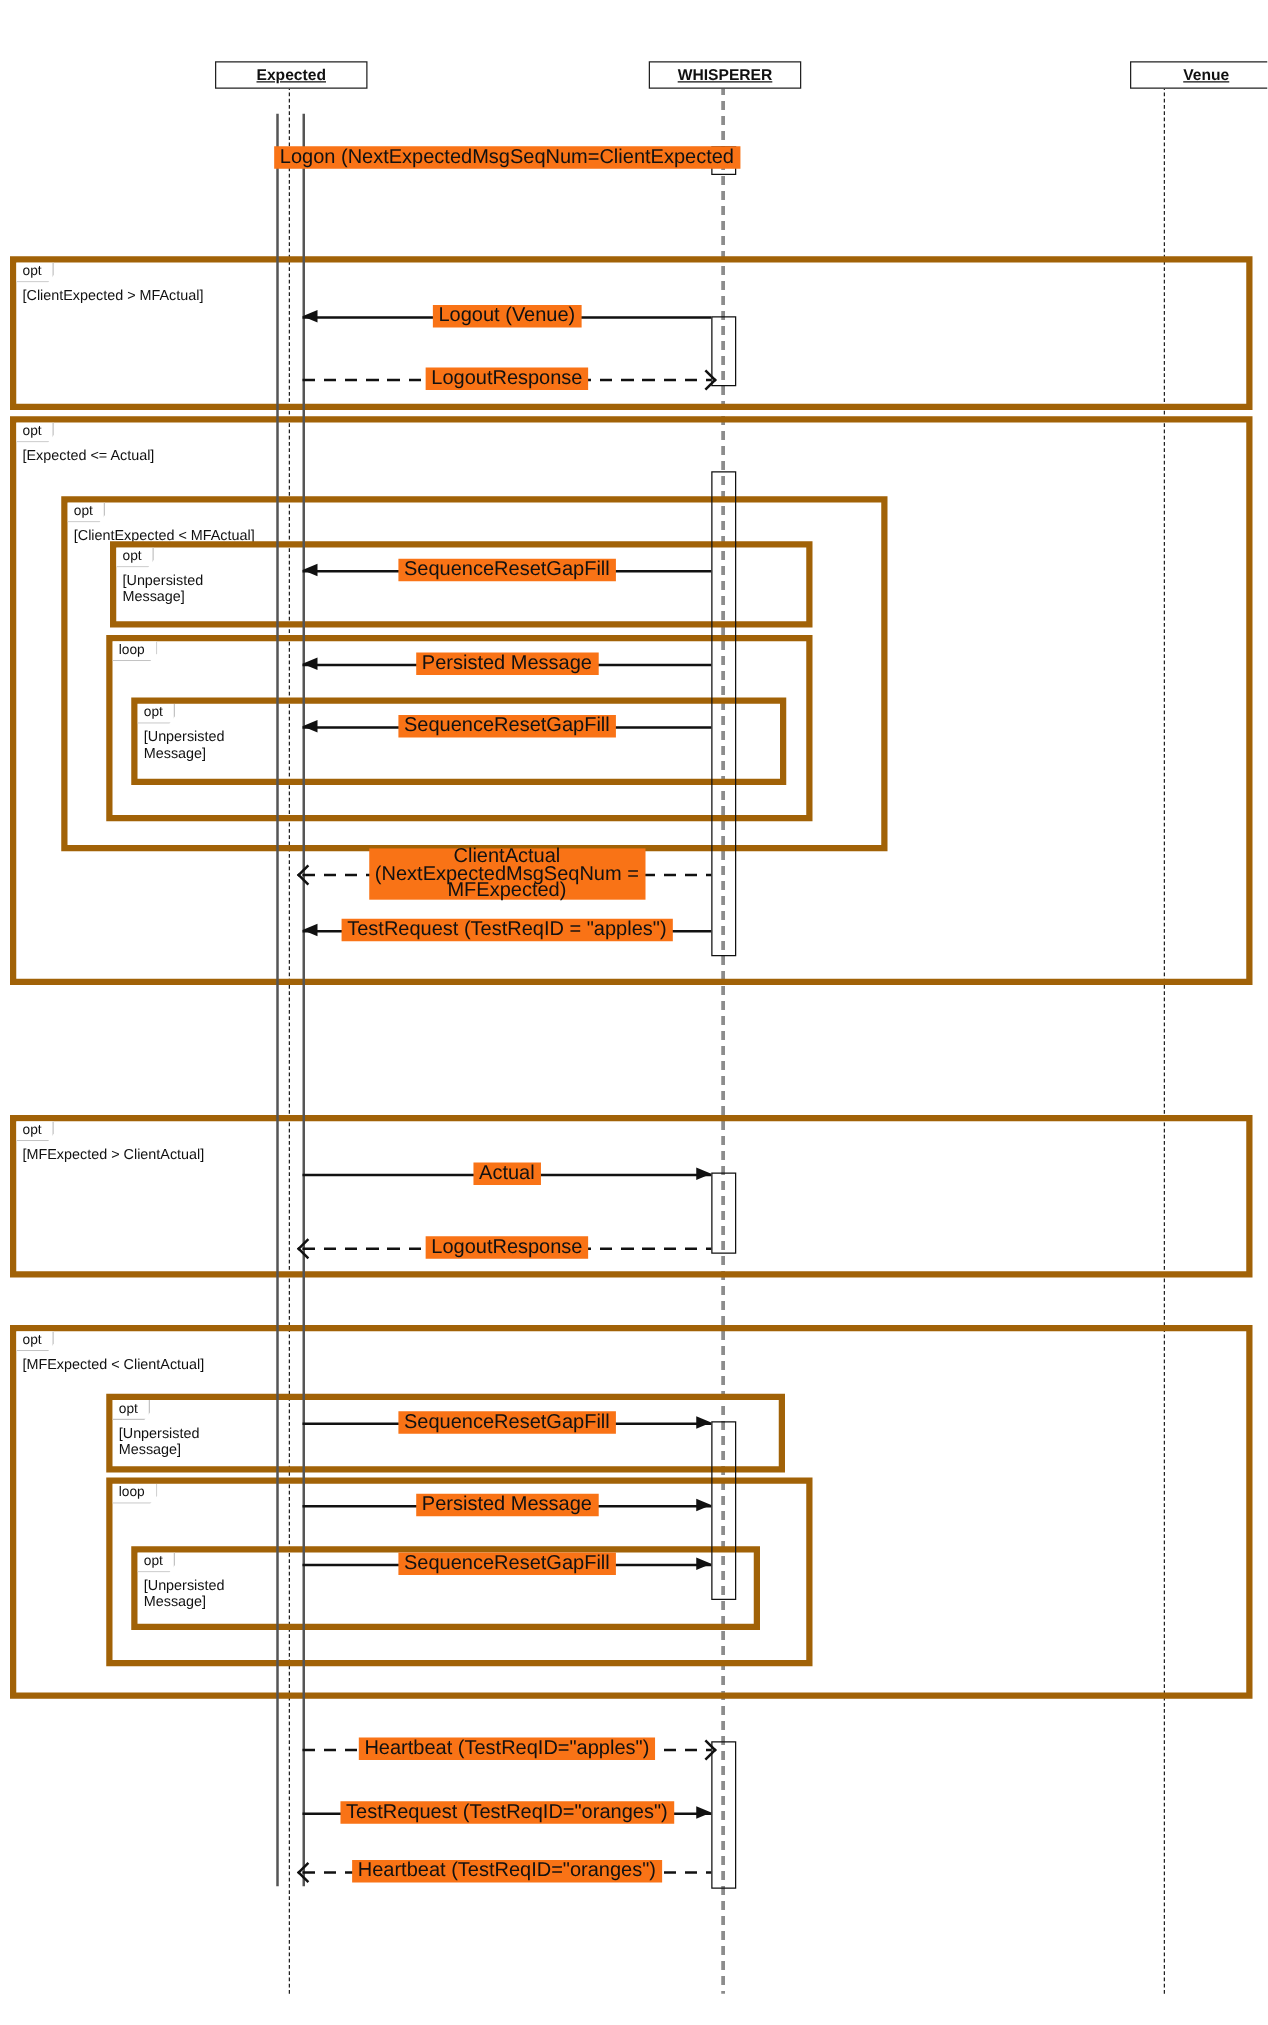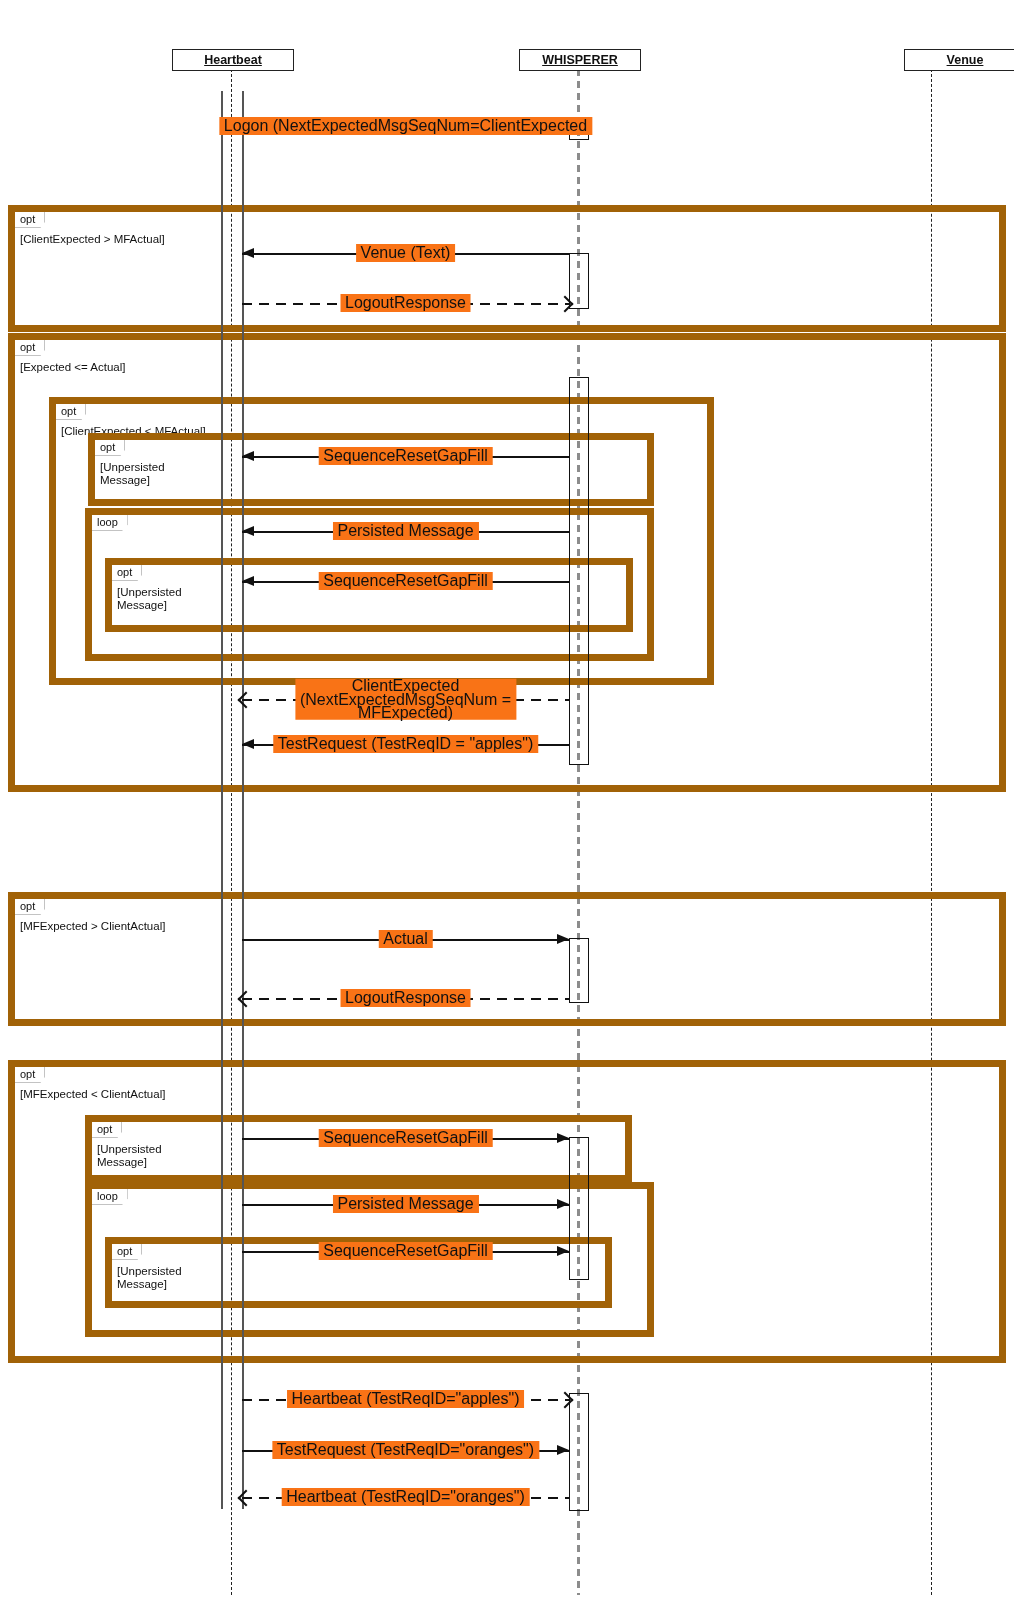--- a/index.html
+++ b/index.html
@@ -11,21 +11,21 @@
          font-size:12.5px;font-weight:bold;text-decoration:underline;}
   
   .lifeline{position:absolute;top:69px;height:1526px;z-index:1;}
   .ll-thin{width:0;border-left:1.5px dashed #222;}
   .ll-thick{width:3px;background-image:repeating-linear-gradient(180deg,#8c8c8c 0 7px,transparent 7px 12px);}
   
   .act{position:absolute;z-index:3;background:transparent;}
   .act-mf{border-left:2px solid #555;border-right:2px solid #555;}
   .act-wh{border:1.4px solid #111;}
   
-  .frame{position:absolute;border:7px solid #a16207;z-index:2;background:transparent;}
+  .frame{position:absolute;border:5px solid #a16207;z-index:2;background:transparent;}
   .ftab{position:absolute;top:0;left:0;height:15px;padding:0 9px 0 5px;background:#fff;
         border-right:1px solid #c3c3c3;border-bottom:1px solid #c3c3c3;
         clip-path:polygon(0 0,100% 0,100% 60%,84% 100%,0 100%);
         font-size:11px;line-height:14px;}
   .fguard{position:absolute;left:5px;top:21px;font-size:11.5px;line-height:13px;white-space:nowrap;}
   
   .msg{position:absolute;height:0;z-index:4;}
   .ln{position:absolute;left:0;right:0;top:-1px;height:2px;}
   .ln-solid{background:#111;}
   .ln-dash{background-image:repeating-linear-gradient(90deg,#111 0 10px,transparent 10px 17px);}
@@ -116,39 +116,39 @@
 
   <div class="act act-mf" style="left:221px;top:91px;width:19px;height:1418px"></div>
   <div class="act act-wh" style="left:569px;top:117px;width:18px;height:21px"></div>
   <div class="act act-wh" style="left:569px;top:253px;width:18px;height:54px"></div>
   <div class="act act-wh" style="left:569px;top:377px;width:18px;height:386px"></div>
   <div class="act act-wh" style="left:569px;top:938px;width:18px;height:63px"></div>
   <div class="act act-wh" style="left:569px;top:1137px;width:18px;height:141px"></div>
   <div class="act act-wh" style="left:569px;top:1393px;width:18px;height:116px"></div>
 
   <div class="phead" style="left:172px">
-      <span>Heartbeat</span>
+      <span>Expected</span>
     </div>
   <div class="phead" style="left:519px">
       <span>WHISPERER</span>
     </div>
   <div class="phead" style="left:904px">
       <span>Venue</span>
     </div>
 
   <div class="msg" style="left:242px;top:127px;width:327px">
     <i class="ln ln-solid"></i>
       <i class="ah ah-fr"></i>
     <span class="lb">Logon (NextExpectedMsgSeqNum=ClientExpected</span>
   </div>
 
   <div class="msg" style="left:242px;top:254px;width:327px">
     <i class="ln ln-solid"></i>
       <i class="ah ah-fl"></i>
-    <span class="lb">Venue (Text)</span>
+    <span class="lb">Logout (Venue)</span>
   </div>
 
   <div class="msg" style="left:242px;top:304px;width:327px">
     <i class="ln ln-dash"></i>
       <i class="ah ah-or"></i>
     <span class="lb">LogoutResponse</span>
   </div>
 
   <div class="msg" style="left:242px;top:457px;width:327px">
     <i class="ln ln-solid"></i>
@@ -165,21 +165,21 @@
   <div class="msg" style="left:242px;top:582px;width:327px">
     <i class="ln ln-solid"></i>
       <i class="ah ah-fl"></i>
     <span class="lb">SequenceResetGapFill</span>
   </div>
 
   <div class="msg" style="left:242px;top:700px;width:327px">
     <i class="ln ln-dash"></i>
       <i class="ah ah-ol"></i>
     <span class="lb lb-ml">
-      <span>ClientExpected</span>
+      <span>ClientActual</span>
       <span>(NextExpectedMsgSeqNum =</span>
       <span>MFExpected)</span>
     </span>
   </div>
 
   <div class="msg" style="left:242px;top:745px;width:327px">
     <i class="ln ln-solid"></i>
       <i class="ah ah-fl"></i>
     <span class="lb">TestRequest (TestReqID = "apples")</span>
   </div>

